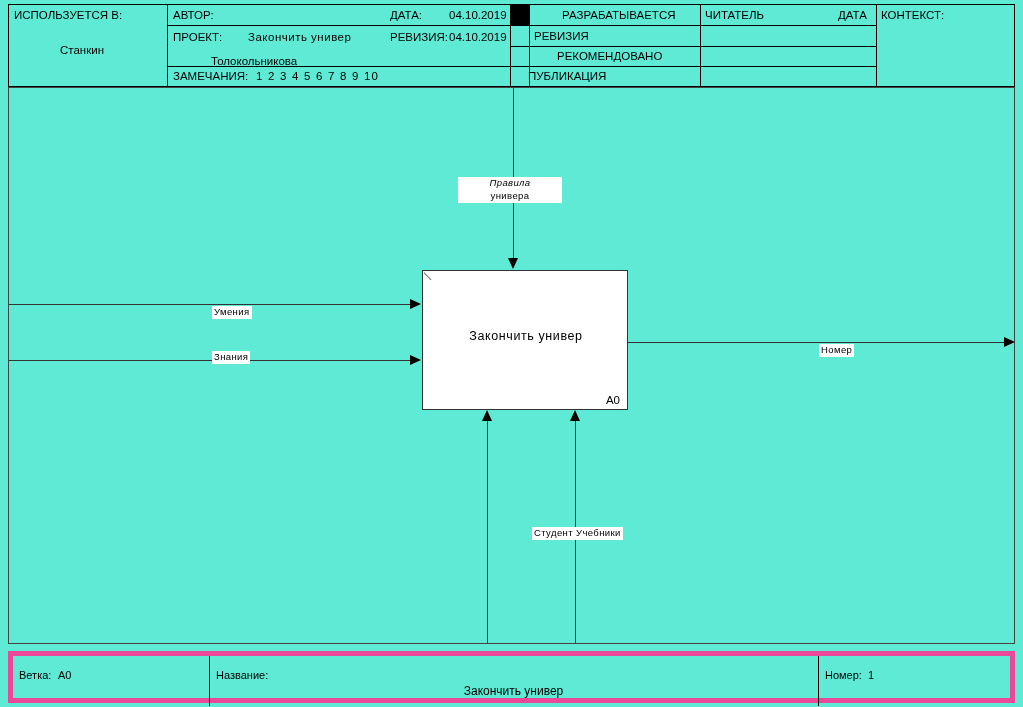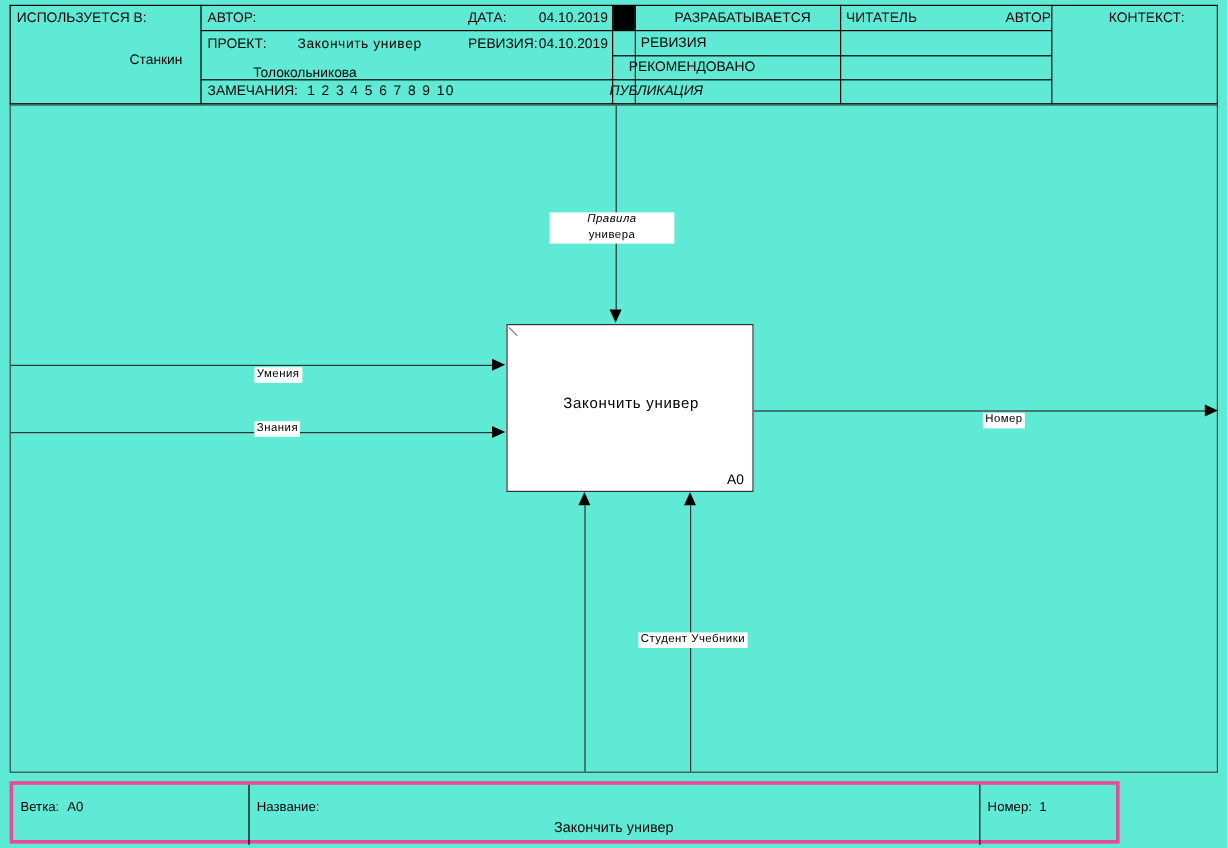--- a/index.html
+++ b/index.html
@@ -153,23 +153,23 @@
     background: #ffffff;
     padding: 0 2px;
   }
   .arrow-label.centered { text-align: center; }
 
   
   #footer {
     position: absolute;
     left: 8px;
     top: 651px;
-    width: 925px;
+    width: 1007px;
     height: 52px;
-    border: 3px solid #ec4899;
+    border: 5px solid #ec4899;
     box-sizing: border-box;
     text-decoration: underline;
   }
   #footer .fcell {
     position: absolute;
     font-size: 11px;
     white-space: nowrap;
   }
 </style>
 </head>
@@ -193,46 +193,46 @@
     <div class="hline" style="left:502px;top:21px;width:366px;"></div>
     <div class="hline" style="left:502px;top:42px;width:366px;"></div>
     <div class="hline" style="left:502px;top:62px;width:366px;"></div>
 
     <div class="hline" style="left:159px;top:21px;width:343px;"></div>
     <div class="hline" style="left:159px;top:62px;width:343px;"></div>
 
     <div class="black-box"></div>
 
     <div class="cell-text" style="left:6px;top:5px;">ИСПОЛЬЗУЕТСЯ В:</div>
-    <div class="cell-text" style="left:52px;top:40px;margin-left:48px;">Станкин</div>
+    <div class="cell-text" style="left:52px;top:40px;">Станкин</div>
 
     <div class="cell-text" style="left:165px;top:5px;">АВТОР:</div>
     <div class="cell-text" style="left:203px;top:5px;margin-top:46px;">Толокольникова</div>
 
     <div class="cell-text" style="left:165px;top:27px;">ПРОЕКТ:</div>
     <div class="cell-text" style="left:240px;top:27px;letter-spacing:0.5px;">Закончить универ</div>
 
     <div class="cell-text" style="left:382px;top:5px;">ДАТА:</div>
     <div class="cell-text" style="left:441px;top:5px;">04.10.2019</div>
 
     <div class="cell-text" style="left:382px;top:27px;">РЕВИЗИЯ:</div>
     <div class="cell-text" style="left:441px;top:27px;">04.10.2019</div>
 
     <div class="cell-text" style="left:165px;top:66px;text-align:right;">ЗАМЕЧАНИЯ:</div>
     <div class="cell-text" style="left:248px;top:66px;letter-spacing:1.2px;">1 2 3 4 5 6 7 8 9 10</div>
 
     <div class="cell-text" style="left:526px;top:5px;margin-left:28px;">РАЗРАБАТЫВАЕТСЯ</div>
     <div class="cell-text" style="left:526px;top:26px;">РЕВИЗИЯ</div>
-    <div class="cell-text" style="left:516px;top:46px;">РЕКОМЕНДОВАНО</div>
-    <div class="cell-text" style="left:500px;top:66px;font-style:italic;">ПУБЛИКАЦИЯ</div>
+    <div class="cell-text" style="left:549px;top:46px;">РЕКОМЕНДОВАНО</div>
+    <div class="cell-text" style="left:520px;top:66px;">ПУБЛИКАЦИЯ</div>
 
     <div class="cell-text" style="left:697px;top:5px;">ЧИТАТЕЛЬ</div>
-    <div class="cell-text" style="left:830px;top:5px;">АВТОР</div>
-
-    <div class="cell-text" style="left:916px;top:5px;text-align:center;">КОНТЕКСТ:</div>
+    <div class="cell-text" style="left:830px;top:5px;">ДАТА</div>
+
+    <div class="cell-text" style="left:873px;top:5px;text-align:center;">КОНТЕКСТ:</div>
   </div>
 
   <div id="canvas-border"></div>
 
   <div class="arrow-line-v" style="left:513px;top:88px;height:170px;"></div>
   <div class="head-down" style="left:508px;top:258px;"></div>
   <div class="arrow-label centered" style="left:458px;top:177px;width:100px;font-style:italic;">Правила</div>
   <div class="arrow-label centered" style="left:458px;top:190px;width:100px;">универа</div>
 
   <div class="arrow-line-h" style="left:9px;top:304px;width:402px;"></div>

